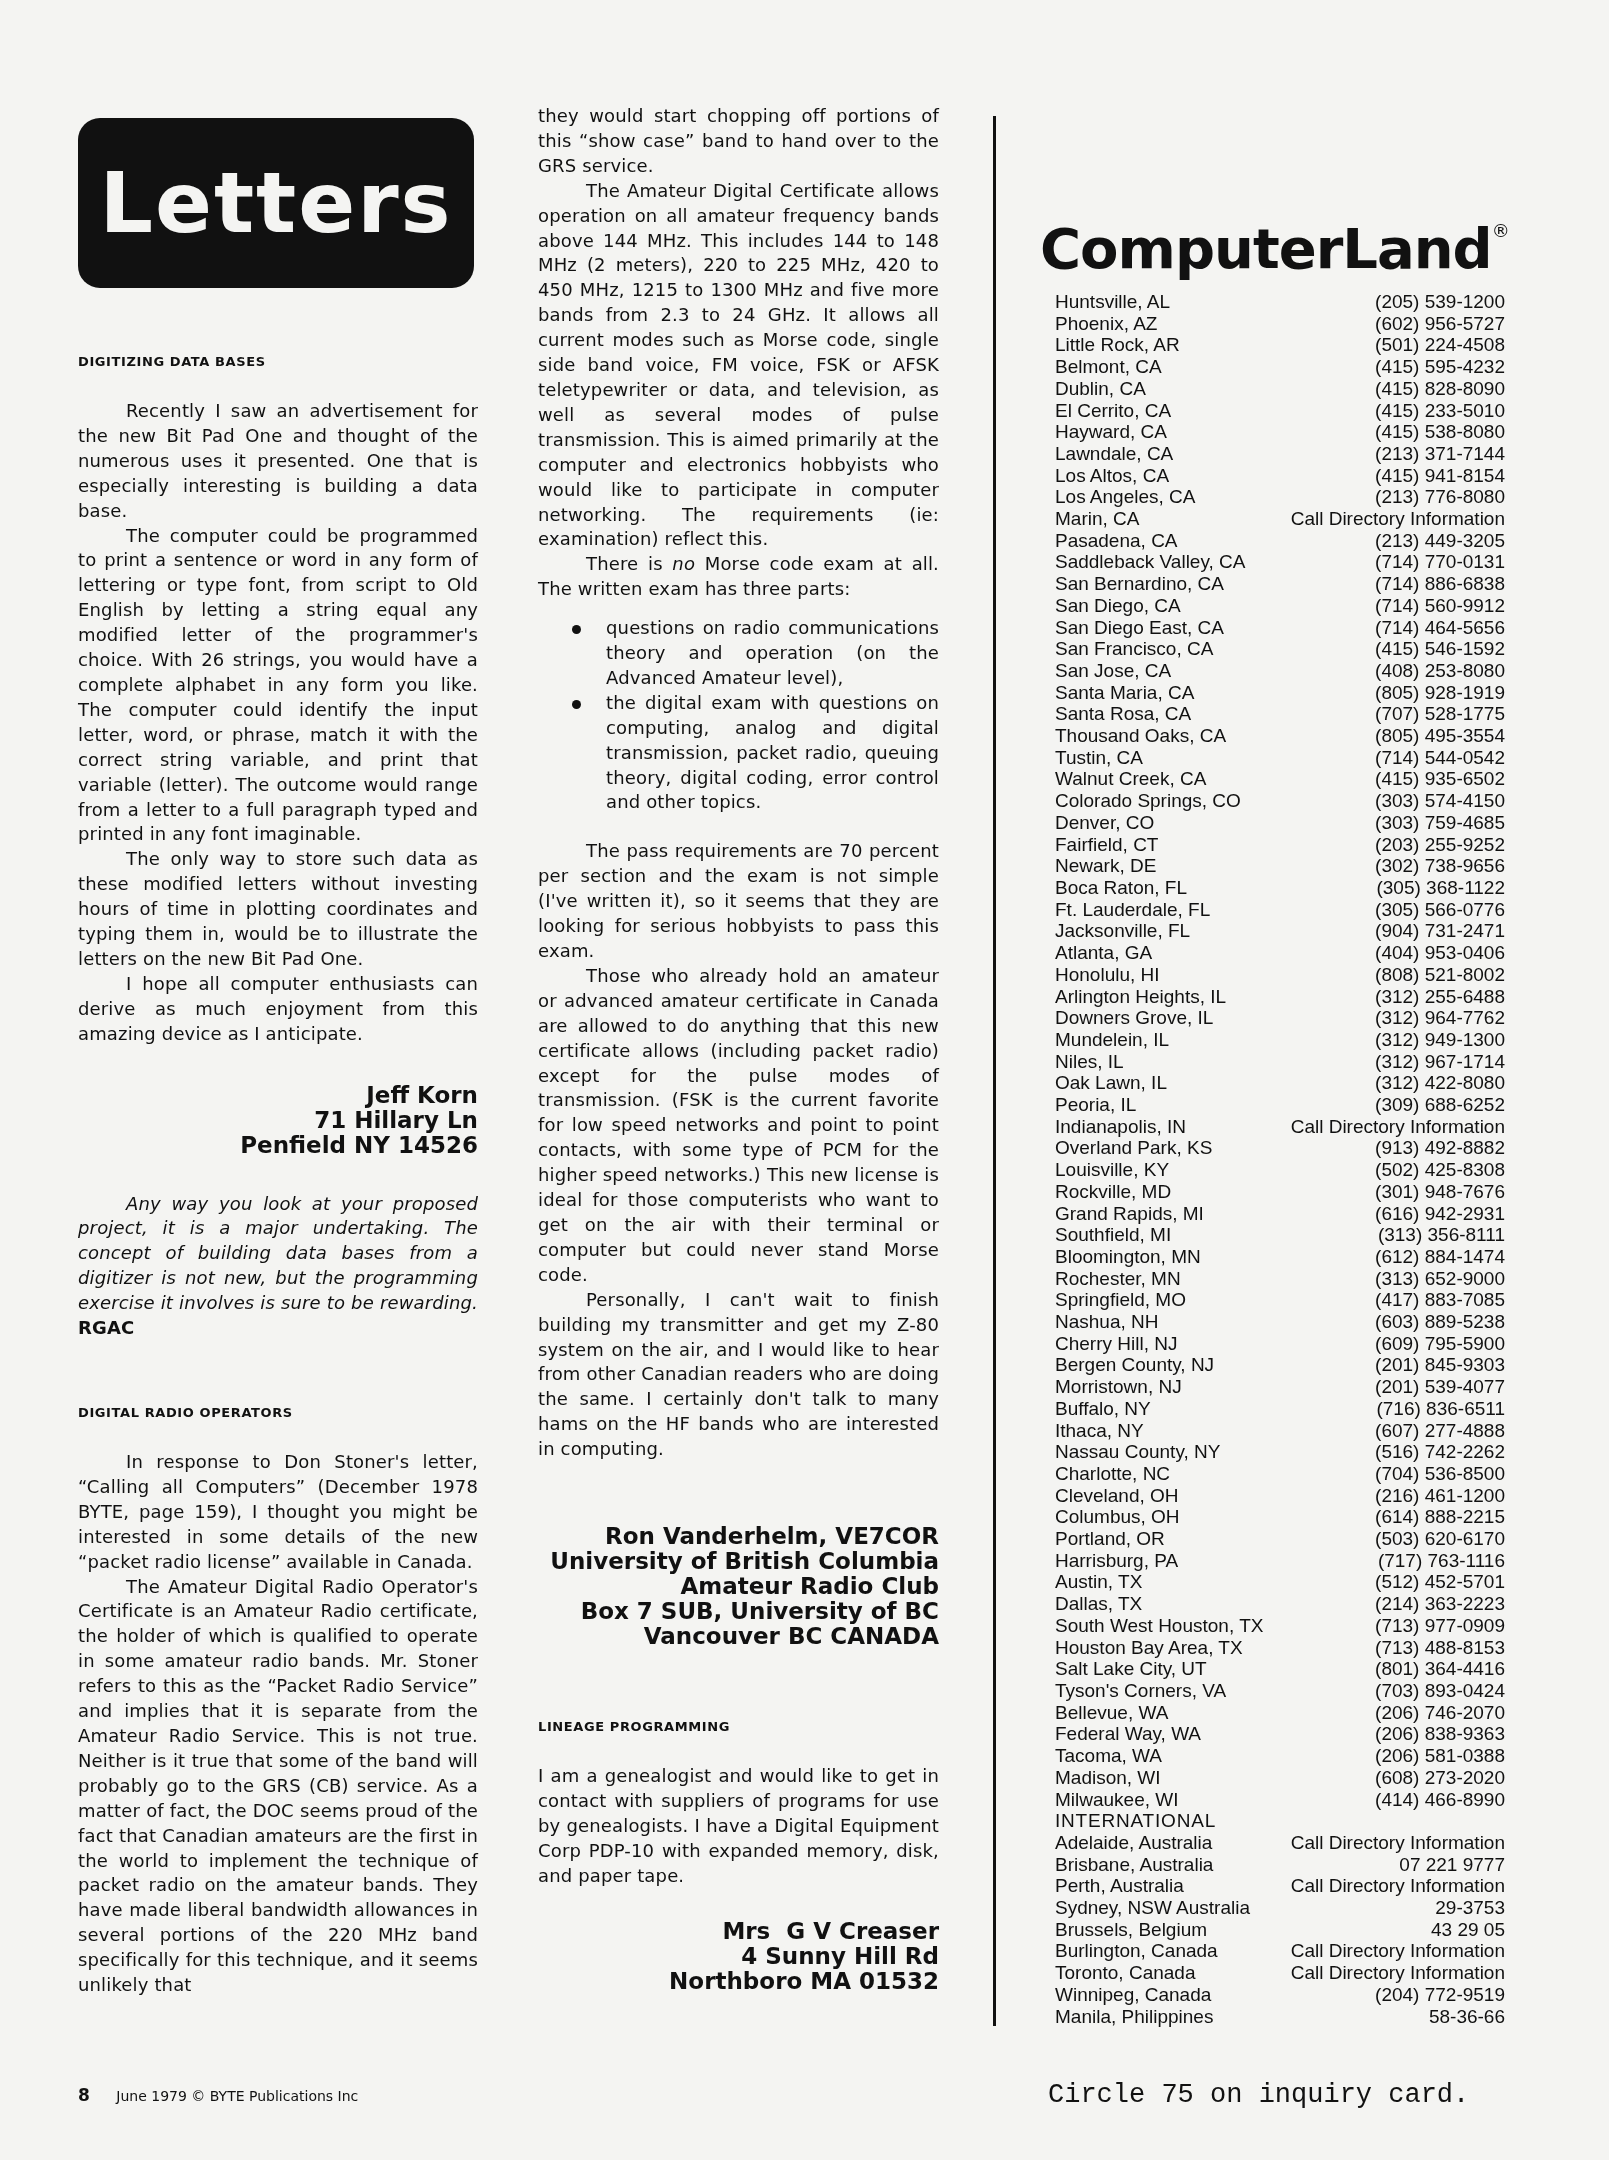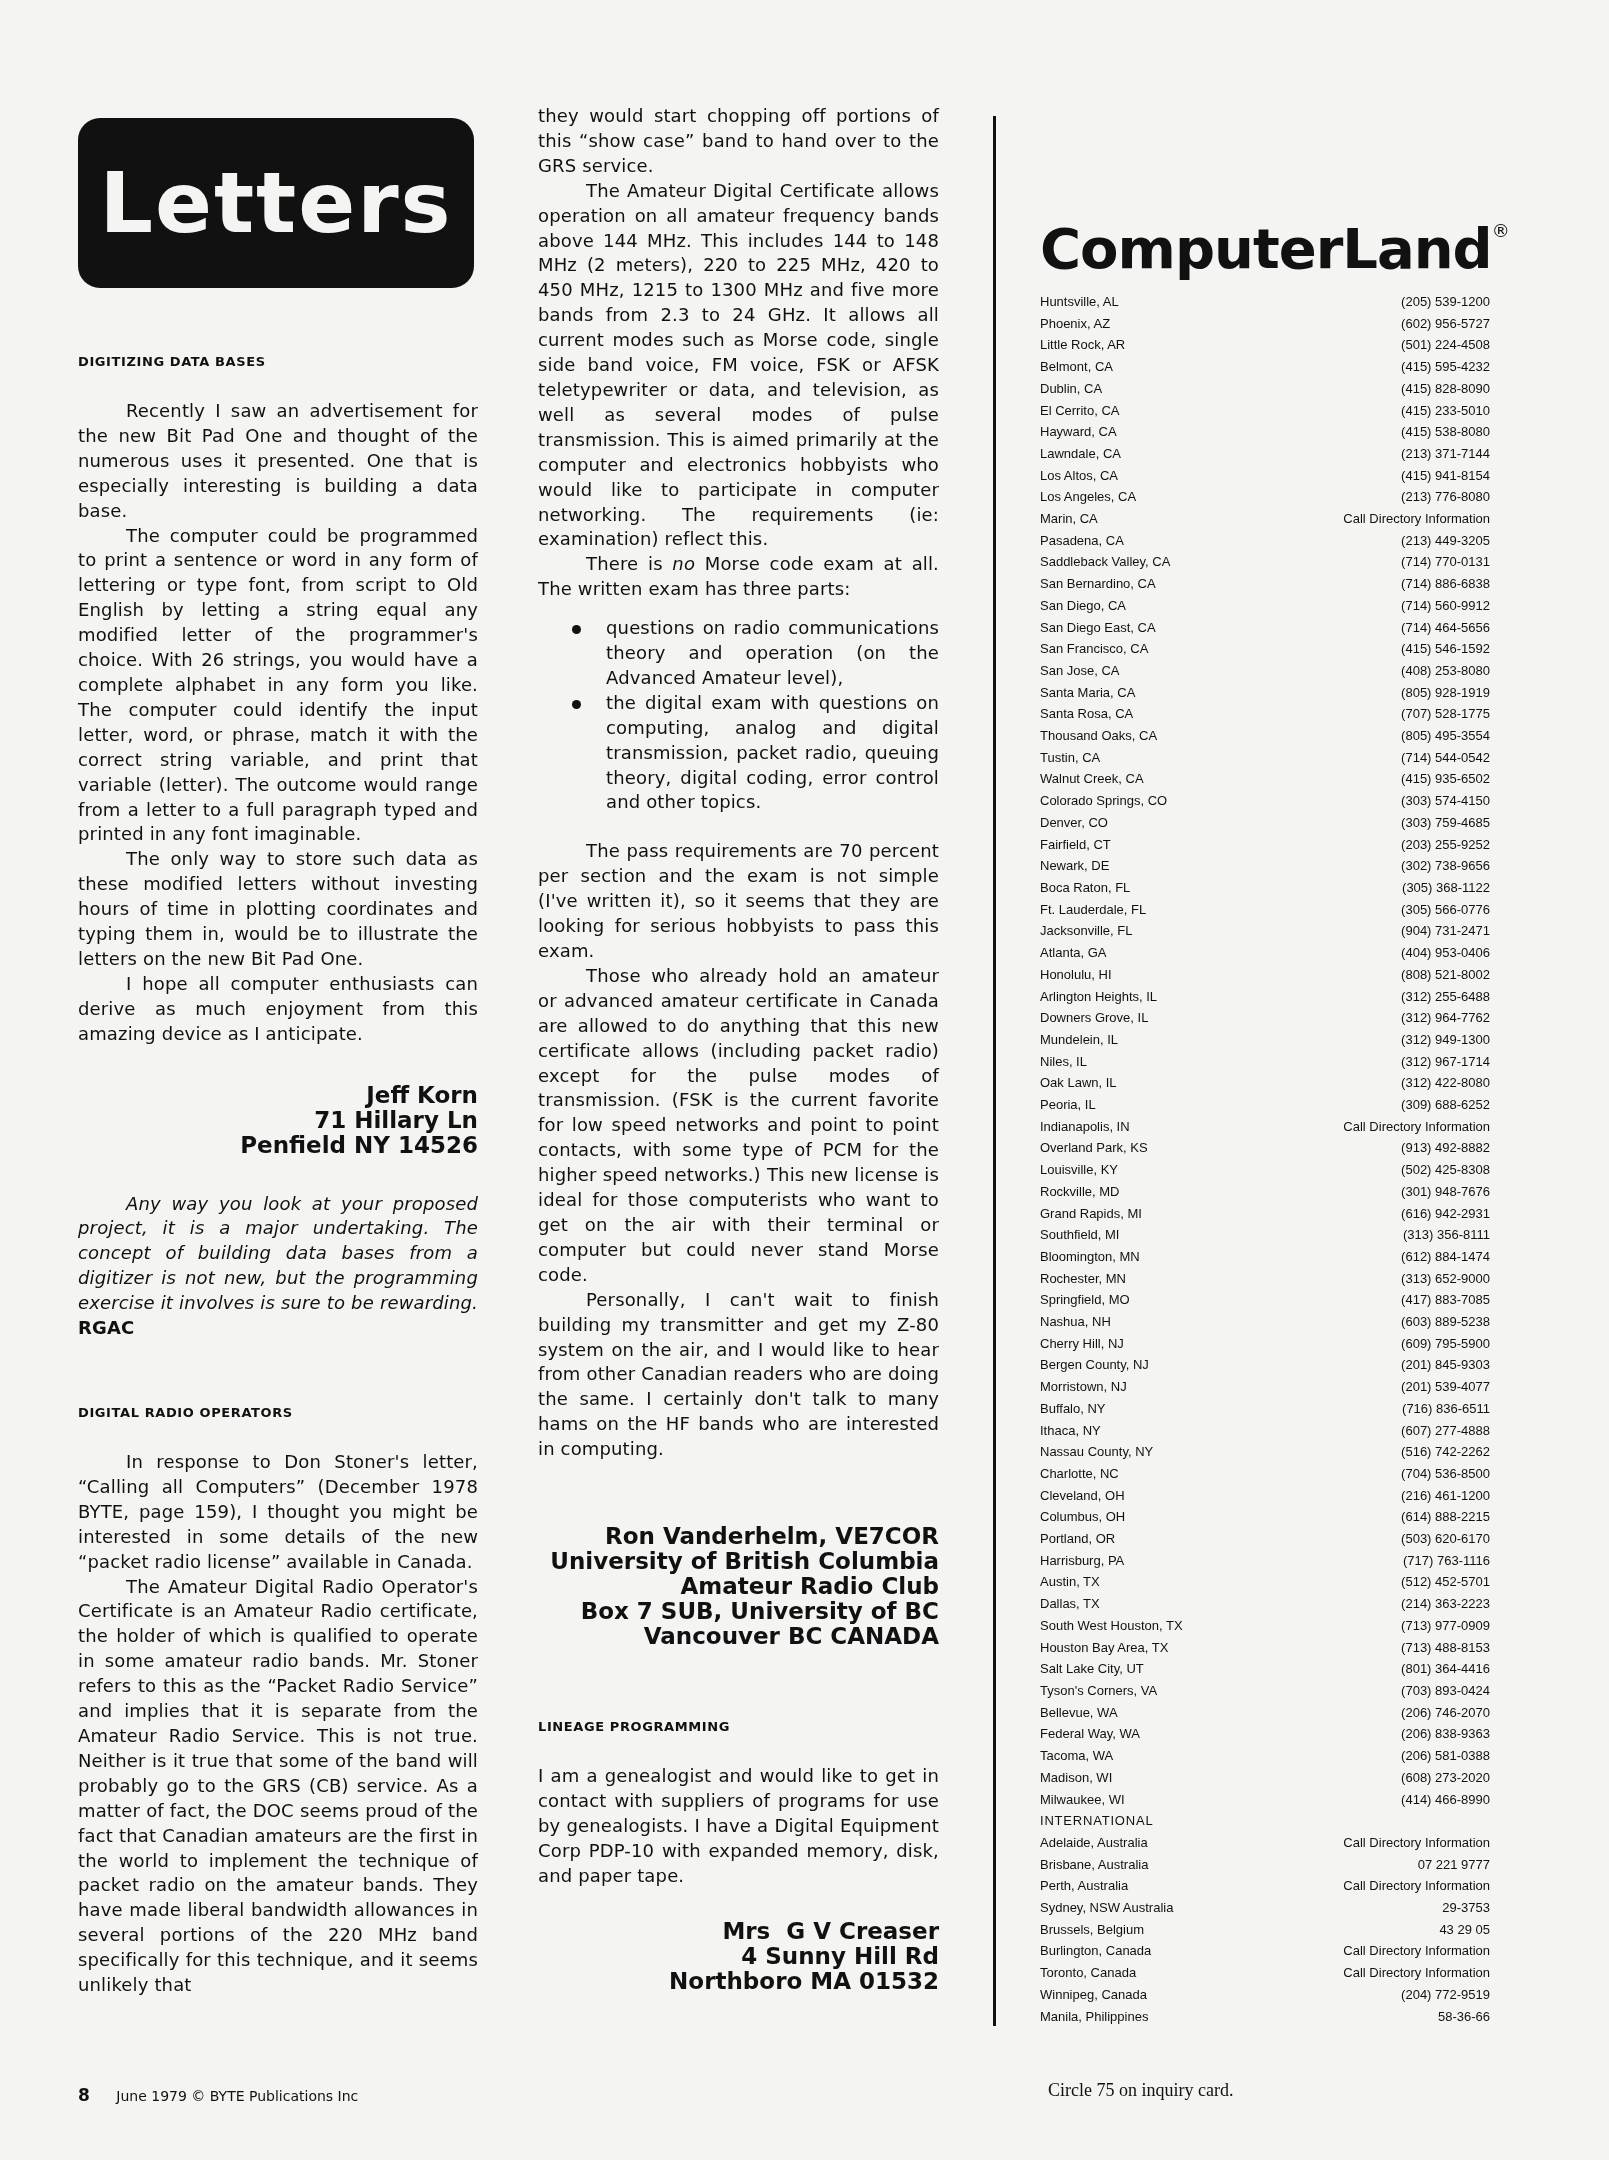--- a/index.html
+++ b/index.html
@@ -48,29 +48,29 @@
     position: absolute; left: 0; top: 9px; width: 9px; height: 9px;
     border-radius: 50%; background: #111;
   }
 
   .cl-logo {
     font-family: "DejaVu Sans", sans-serif; font-weight: bold; font-size: 56px;
     letter-spacing: -1px; margin: 16px 0 10px 0; white-space: nowrap;
   }
   .cl-logo sup { font-size: 18px; font-weight: normal; vertical-align: top; position: relative; top: 4px; }
 
-  .dir { font-family: "Liberation Sans", sans-serif; font-size: 13px; line-height: 21.7px; width: 450px; margin-left: 0; }
+  .dir { font-family: "Liberation Sans", sans-serif; font-size: 19px; line-height: 21.7px; width: 450px; margin-left: 15px; }
   .dir-row { display: flex; justify-content: space-between; }
   .dir-row .city { white-space: nowrap; }
   .dir-row .phone { white-space: nowrap; }
   .dir-head { letter-spacing: 0.8px; }
 
   #footer-left { position: absolute; left: 78px; top: 2085px; font-size: 14px; white-space: nowrap; }
   #footer-left .pg { font-weight: bold; font-size: 17px; margin-right: 22px; }
-  #footer-right { position: absolute; left: 1048px; top: 2080px; font-family: Liberation Serif, serif; font-size: 18px; }
+  #footer-right { position: absolute; left: 1048px; top: 2080px; font-family: Liberation Mono, monospace; font-size: 27px; }
 </style>
 </head>
 <body>
 
 <div class="col" id="col1">
   <div class="letters-logo">
     <span>Letters</span>
   </div>
 
   <h2 class="section-head">DIGITIZING DATA BASES</h2>

